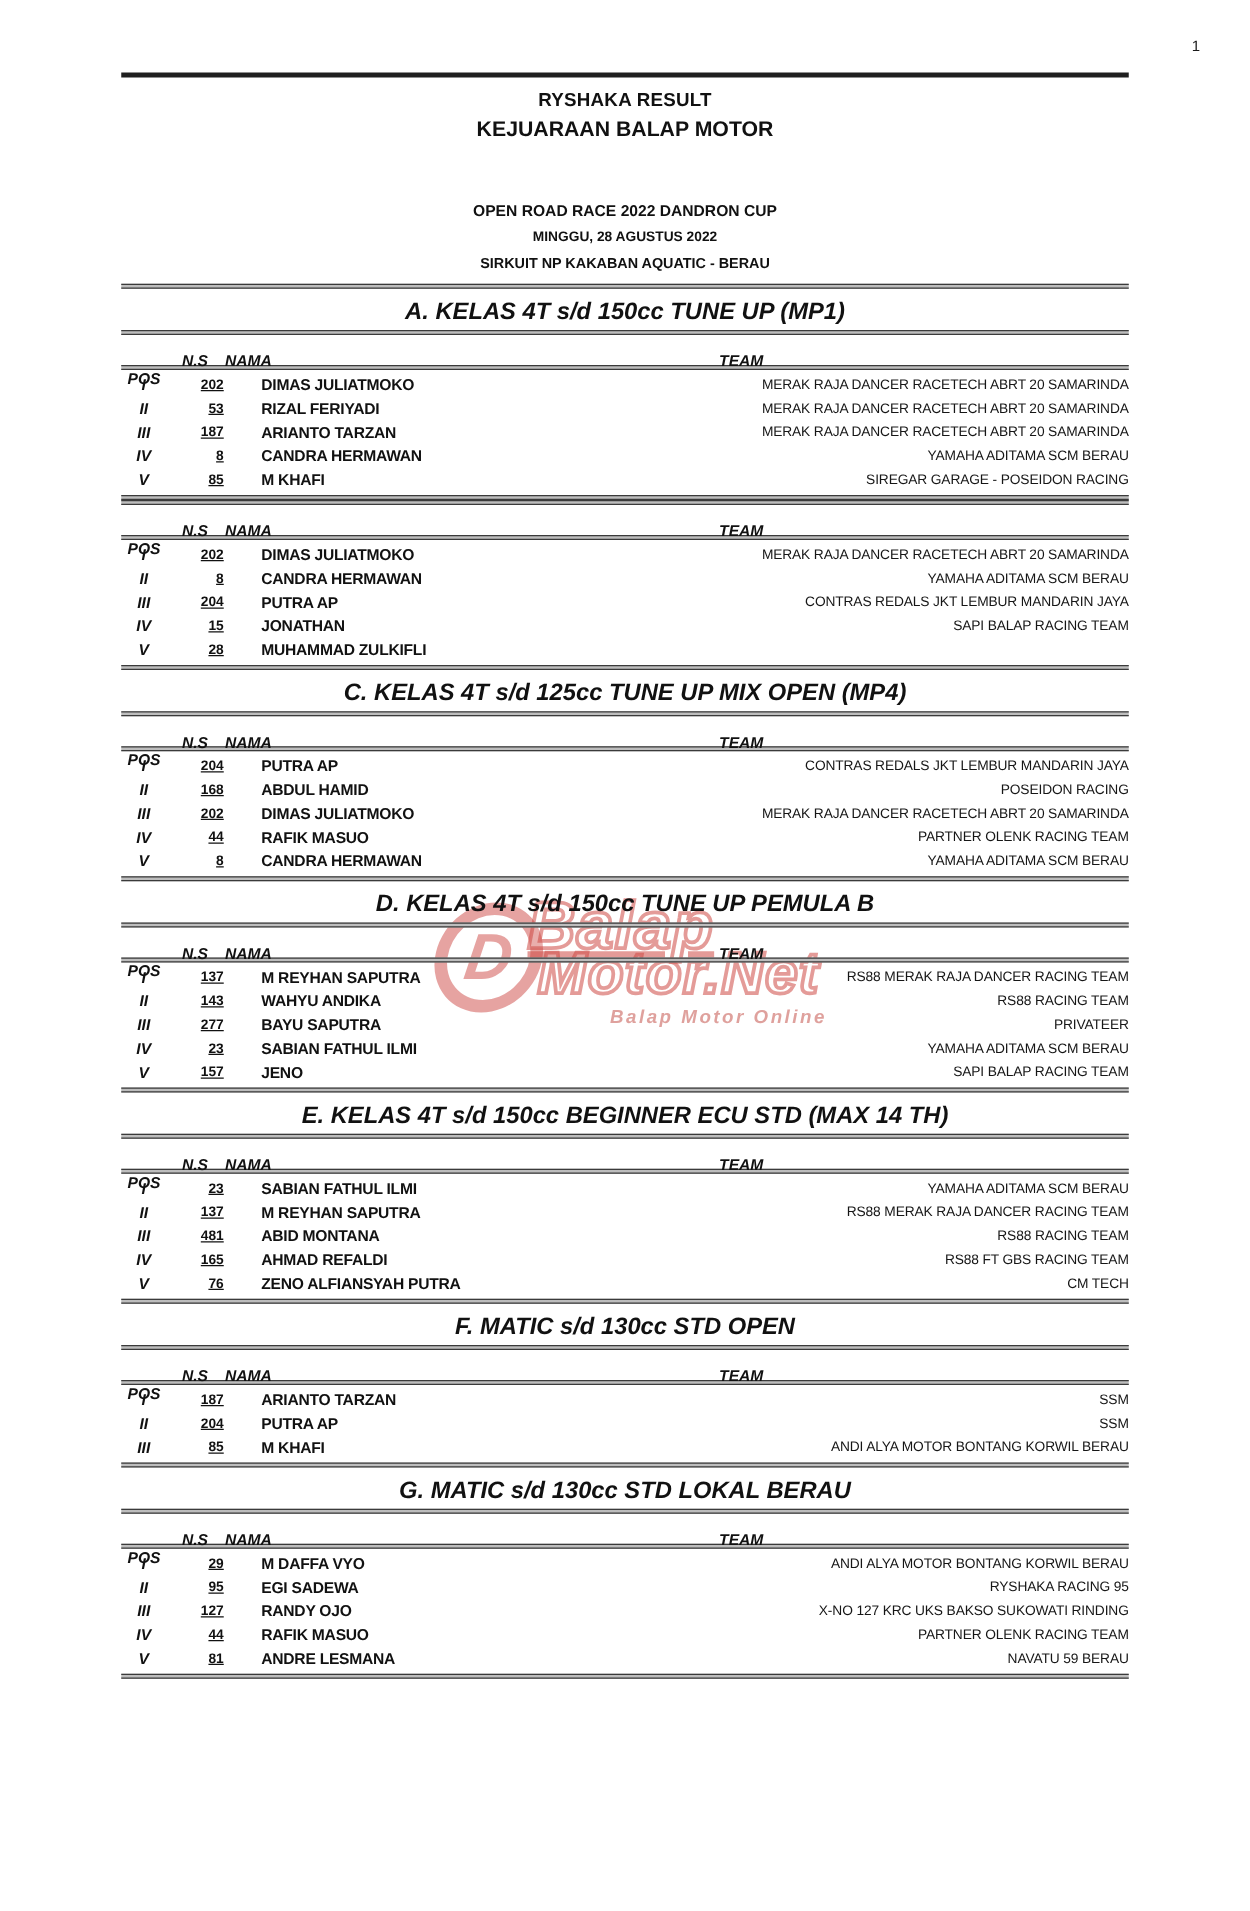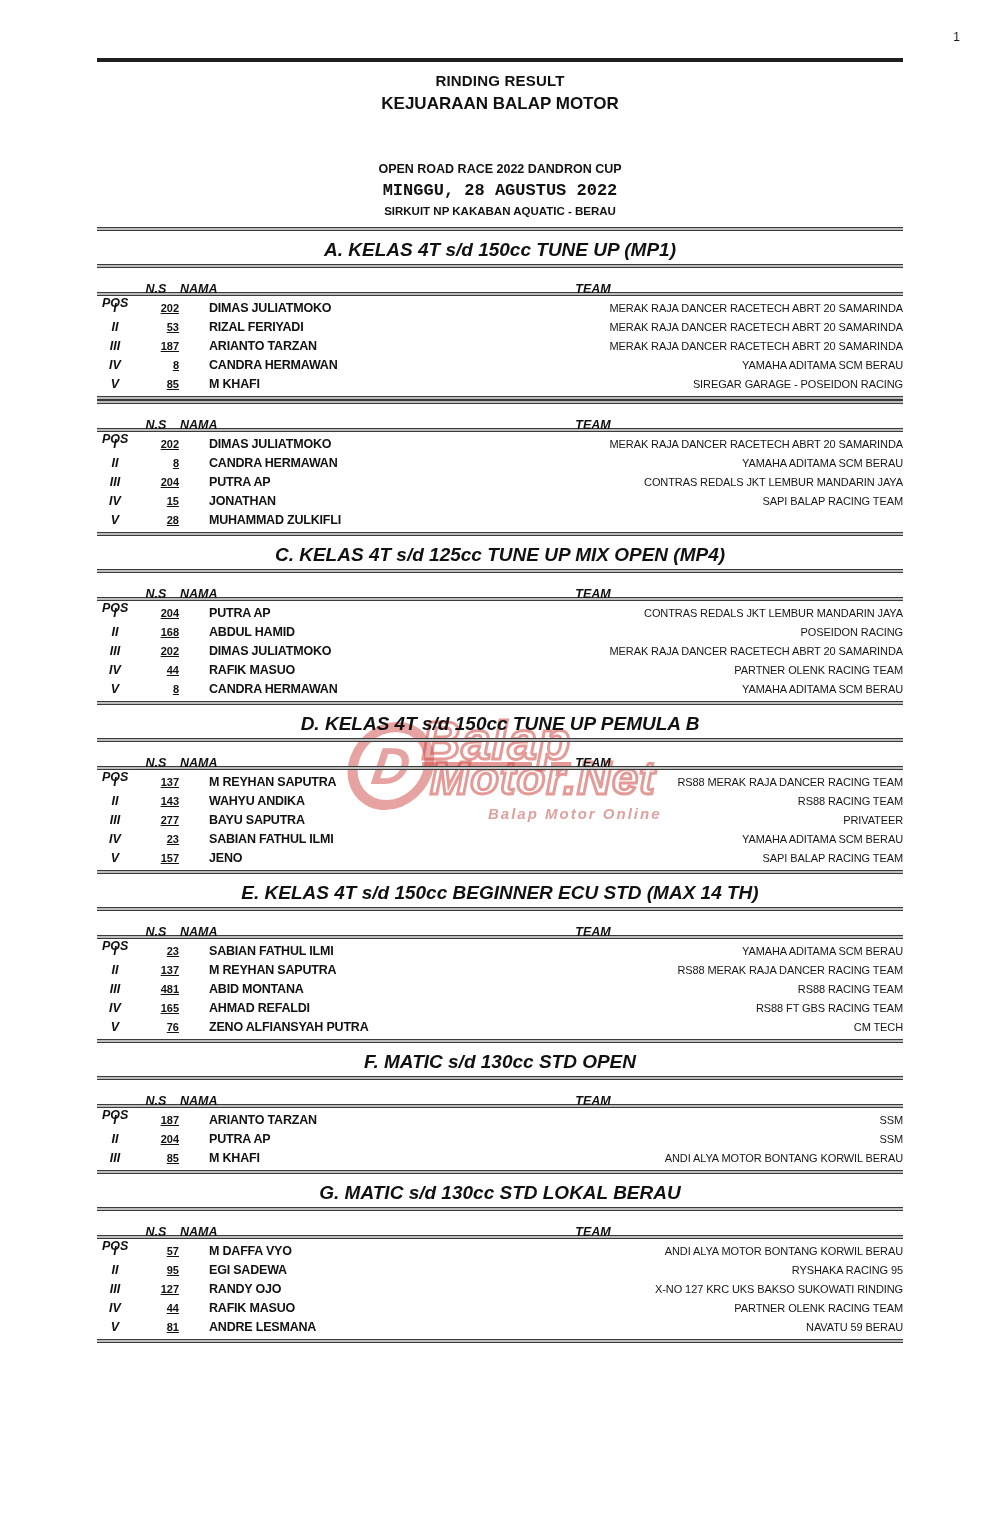--- a/index.html
+++ b/index.html
@@ -25,21 +25,21 @@
   .rule-double {
     height:4px; background:#bdbdbd;
     border-top:1px solid #3a3a3a; border-bottom:1px solid #3a3a3a;
   }
 
   
   .hdr { text-align:center; font-weight:bold; }
   .hdr-line1 { font-size:15px; line-height:21px; margin-top:8px; letter-spacing:0.2px; }
   .hdr-line2 { font-size:17px; line-height:25px; }
   .hdr-line3 { font-size:12.5px; line-height:22px;margin-top:42px; }
-  .hdr-line4 { font-size:17px; line-height:21px;font-family:Liberation Mono, monospace; }
+  .hdr-line4 { font-size:11px; line-height:21px; }
   .hdr-line5 { font-size:11.5px; line-height:20px; margin-bottom:6px; }
 
   
   .section-title {
     text-align:center; font-weight:bold; font-style:italic;
     font-size:19px; line-height:16px;
     margin:11px 0 6px 0;
   }
   .t-head {
     display:grid; grid-template-columns:36px 46px 214px 1fr;
@@ -106,21 +106,21 @@
     </div>
     <div class="wm-text-line wm-line1">Balap</div>
     <div class="wm-text-line wm-line2">Motor.Net</div>
     <div class="wm-tagline">Balap Motor Online</div>
   </div>
 
   <div class="content">
 
     <div class="rule-solid"></div>
 
-    <div class="hdr hdr-line1">RINDING RESULT</div>
+    <div class="hdr hdr-line1">RYSHAKA RESULT</div>
     <div class="hdr hdr-line2">KEJUARAAN BALAP MOTOR</div>
     <div class="hdr hdr-line3">OPEN ROAD RACE 2022 DANDRON CUP</div>
     <div class="hdr hdr-line4">MINGGU, 28 AGUSTUS 2022</div>
     <div class="hdr hdr-line5">SIRKUIT NP KAKABAN AQUATIC - BERAU</div>
 
     <div class="rule-double"></div>
 
     <div>
   <div class="section">
     <div class="section-title">A. KELAS 4T s/d 150cc TUNE UP (MP1)</div>
@@ -420,21 +420,21 @@
       <div class="t-head">
         <div class="h-pos">POS</div>
         <div class="h-ns">N.S</div>
         <div class="h-nama">NAMA</div>
         <div class="h-team">TEAM</div>
       </div>
       <div class="rule-double"></div>
       <div class="t-rows">
   <div class="t-row">
     <div class="c-pos">I</div>
-    <div class="c-ns">57</div>
+    <div class="c-ns">29</div>
     <div class="c-nama">M DAFFA VYO</div>
     <div class="c-team">ANDI ALYA MOTOR BONTANG KORWIL BERAU</div>
   </div>
 
   <div class="t-row">
     <div class="c-pos">II</div>
     <div class="c-ns">95</div>
     <div class="c-nama">EGI SADEWA</div>
     <div class="c-team">RYSHAKA RACING 95</div>
   </div>

